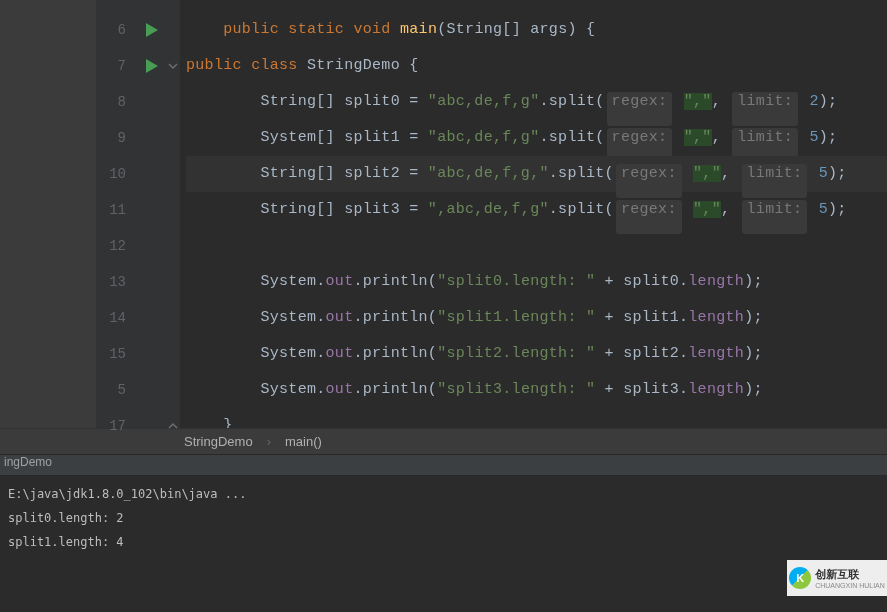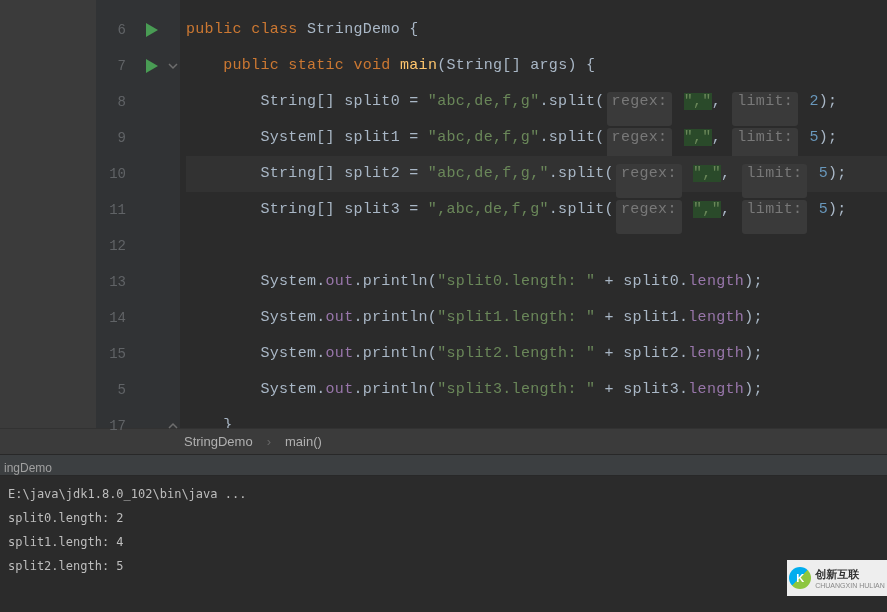--- a/index.html
+++ b/index.html
@@ -112,21 +112,21 @@
     font-family: "Segoe UI", Arial, sans-serif;
   }
   .breadcrumb .sep { color: #666; }
   .run-config-bar {
     height: 22px;
     background: #3c3f41;
     color: #a0a0a0;
     font-size: 12px;
     padding-left: 4px;
     display:flex;
-    align-items:flex-end;
+    align-items:flex-start;
     font-family: "Segoe UI", Arial, sans-serif;
     border-top: 1px solid #282828;
     border-bottom: 1px solid #282828;
   }
   .console {
     background: #2b2b2b;
     padding: 6px 8px 0 8px;
     font-size: 12px;
     line-height: 24px;
     color: #bbb;
@@ -202,22 +202,22 @@
       <div class="fold-mark"></div>
       <div class="fold-mark"></div>
     <div class="fold-mark">
       <svg width="10" height="10">
           <polyline points="1,7 5,3 9,7" fill="none" stroke="#6e6e6e" stroke-width="1.5"></polyline>
         </svg>
     </div>
   </div>
 
   <div class="code">
+    <div class="line">    <span class="kw">public</span> <span class="kw">static</span> <span class="kw">void</span> <span class="fn">main</span><span>(String[] args)</span> <span>{</span></div>
     <div class="line"><span class="kw">public</span> <span class="kw">class</span> <span class="def">StringDemo</span> <span>{</span></div>
-    <div class="line">    <span class="kw">public</span> <span class="kw">static</span> <span class="kw">void</span> <span class="fn">main</span><span>(String[] args)</span> <span>{</span></div>
     <div class="line">        <span>String[] split0 = </span><span class="str">"abc,de,f,g"</span><span>.split(</span><span class="hint-box">regex:</span> <span class="str hl-green">","</span>, <span class="hint-box">limit:</span> <span class="num">2</span><span>);</span></div>
     <div class="line">        <span>System[] split1 = </span><span class="str">"abc,de,f,g"</span><span>.split(</span><span class="hint-box">regex:</span> <span class="str hl-green">","</span>, <span class="hint-box">limit:</span> <span class="num">5</span><span>);</span></div>
     <div class="line highlight">        <span>String[] split2 = </span><span class="str">"abc,de,f,g,"</span><span>.split(</span><span class="hint-box">regex:</span> <span class="str hl-green">","</span>, <span class="hint-box">limit:</span> <span class="num">5</span><span>);</span></div>
     <div class="line">        <span>String[] split3 = </span><span class="str">",abc,de,f,g"</span><span>.split(</span><span class="hint-box">regex:</span> <span class="str hl-green">","</span>, <span class="hint-box">limit:</span> <span class="num">5</span><span>);</span></div>
     <div class="line"></div>
     <div class="line">        <span>System.</span><span class="fld">out</span><span>.println(</span><span class="str">"split0.length: "</span><span> + split0.</span><span class="fld">length</span><span>);</span></div>
     <div class="line">        <span>System.</span><span class="fld">out</span><span>.println(</span><span class="str">"split1.length: "</span><span> + split1.</span><span class="fld">length</span><span>);</span></div>
     <div class="line">        <span>System.</span><span class="fld">out</span><span>.println(</span><span class="str">"split2.length: "</span><span> + split2.</span><span class="fld">length</span><span>);</span></div>
     <div class="line">        <span>System.</span><span class="fld">out</span><span>.println(</span><span class="str">"split3.length: "</span><span> + split3.</span><span class="fld">length</span><span>);</span></div>
     <div class="line">    <span>}</span></div>
@@ -231,21 +231,20 @@
 </div>
 
 <div class="run-config-bar">
   <span>ingDemo</span>
 </div>
 
 <div class="console">
   <div class="console-line">E:\java\jdk1.8.0_102\bin\java ...</div>
   <div class="console-line">split0.length: 2</div>
   <div class="console-line">split1.length: 4</div>
-  <div class="console-line">split2.length: 5</div>
 </div>
 
 <div class="watermark">
   <div class="wm-logo">K</div>
   <div>
     <div style="font-weight:bold">创新互联</div>
     <div style="font-size:7px;color:#888">CHUANGXIN HULIAN</div>
   </div>
 </div>
 

